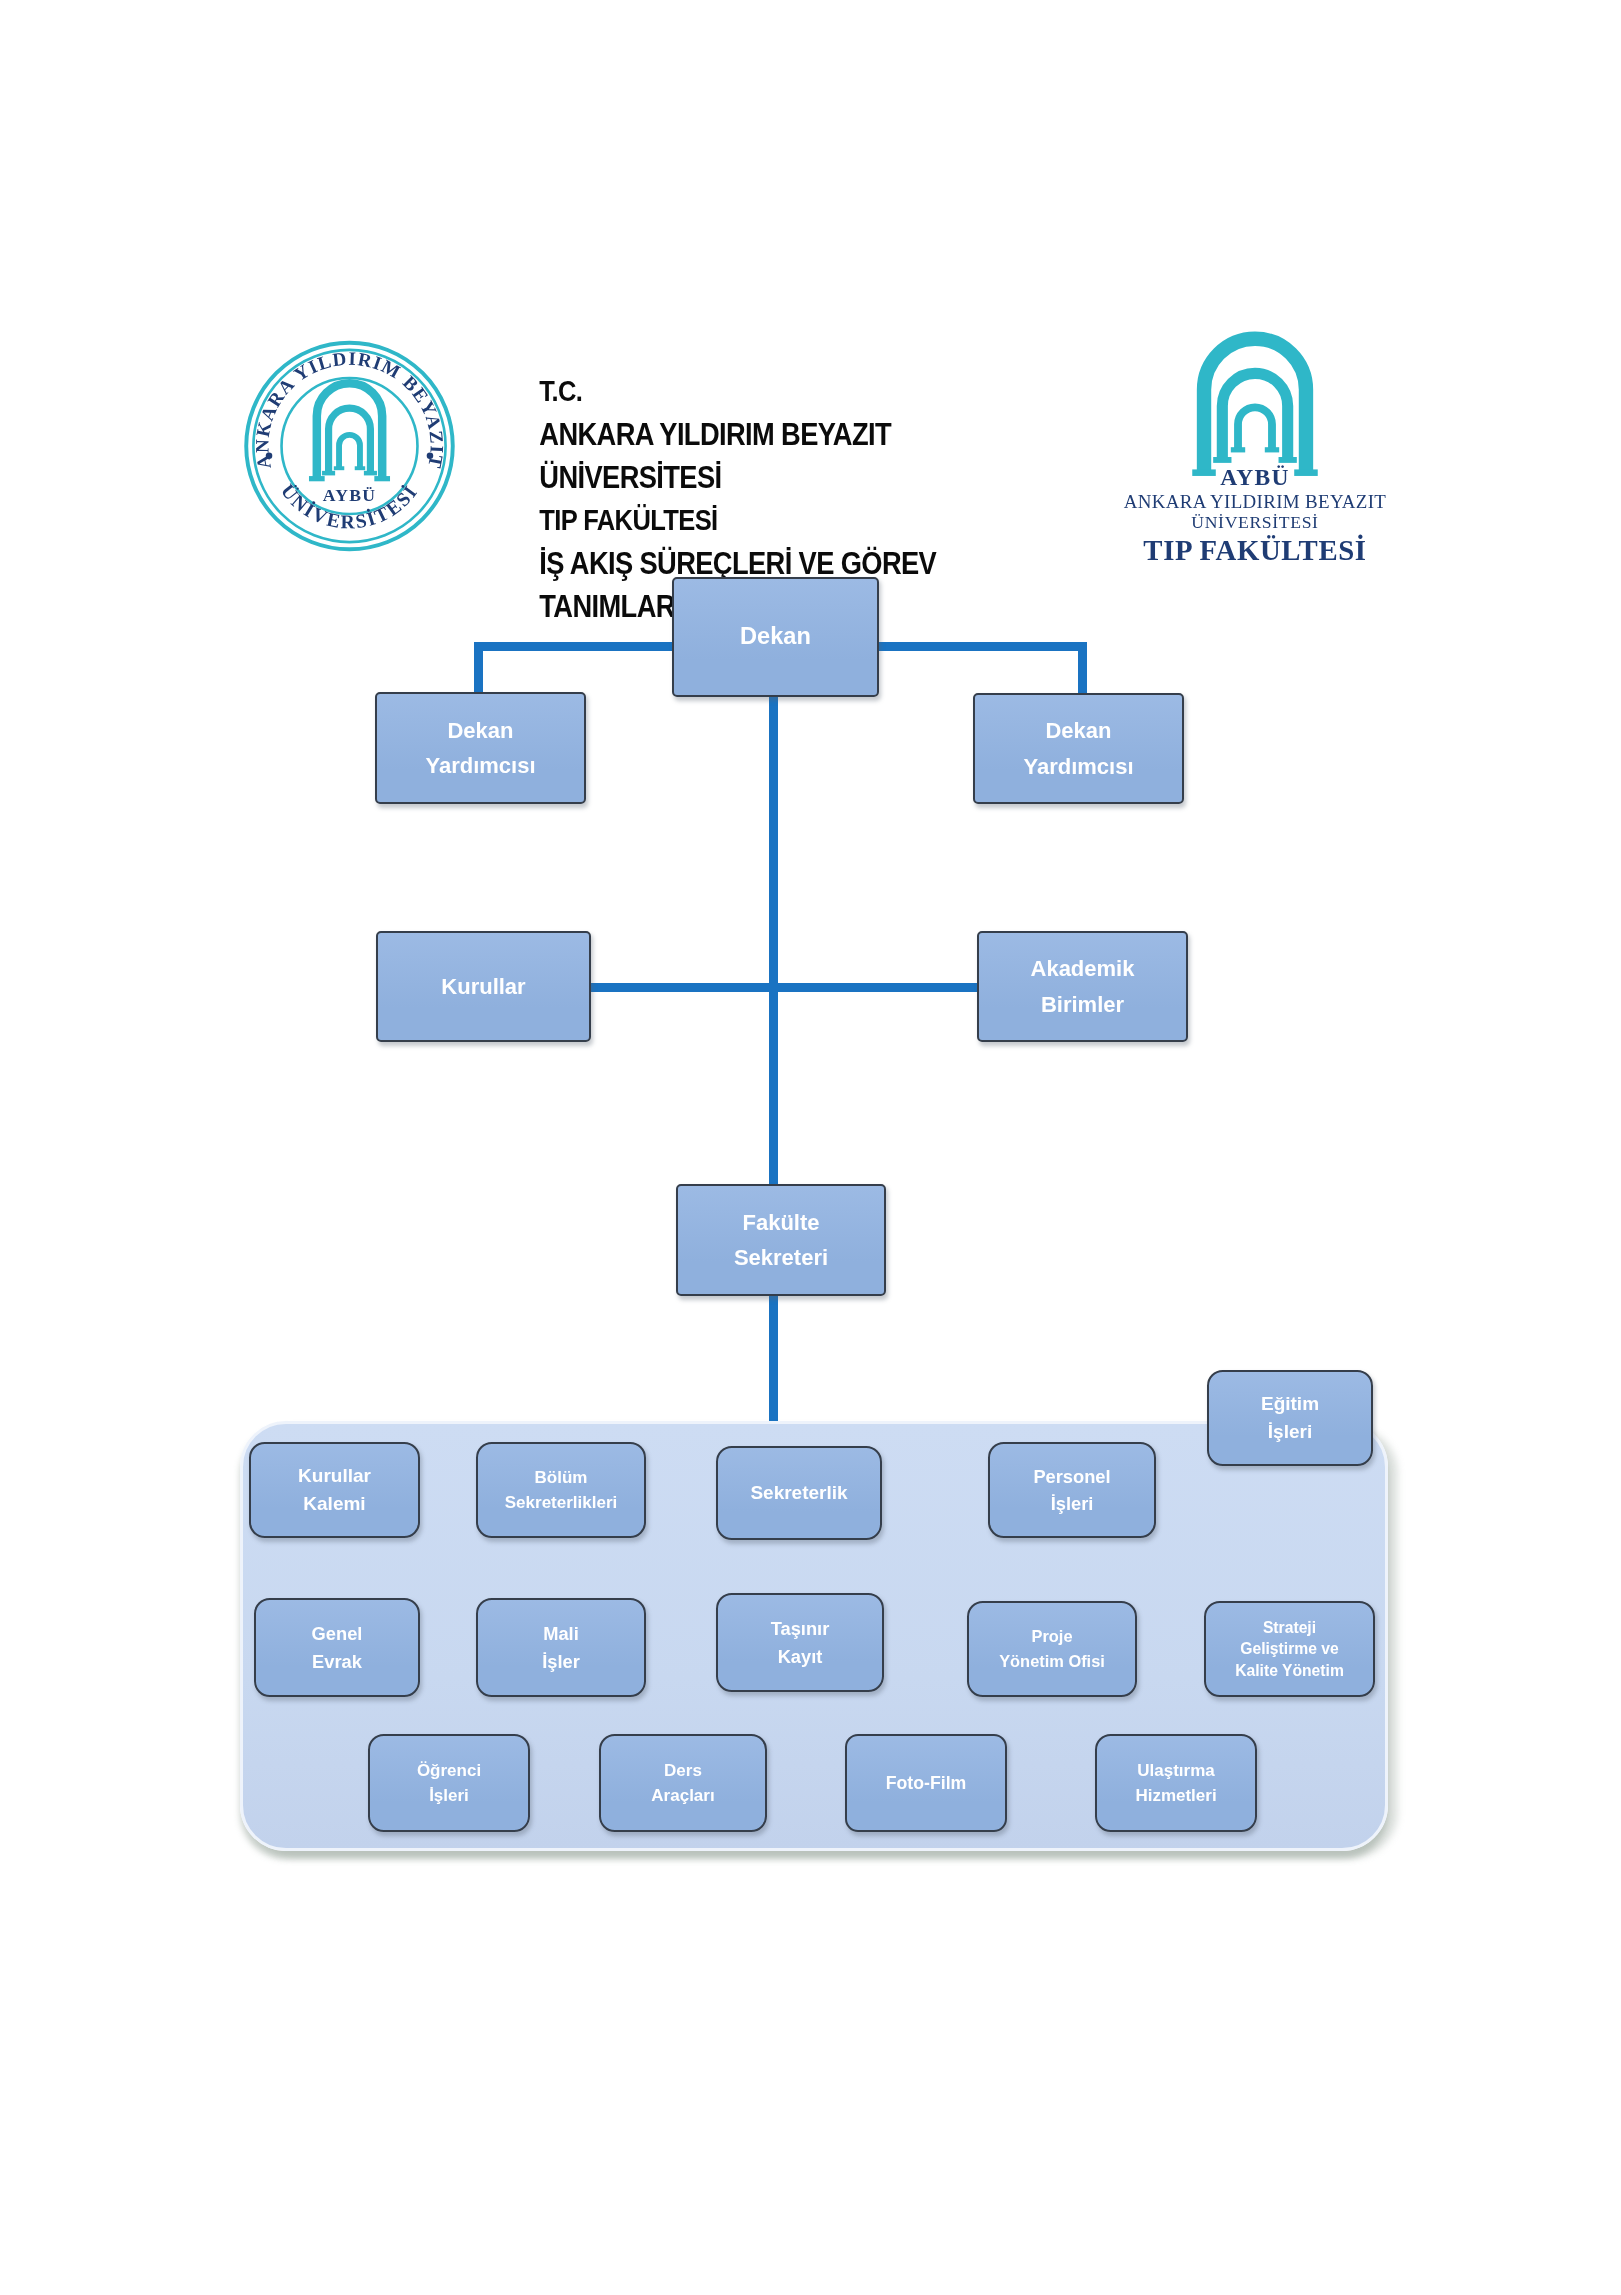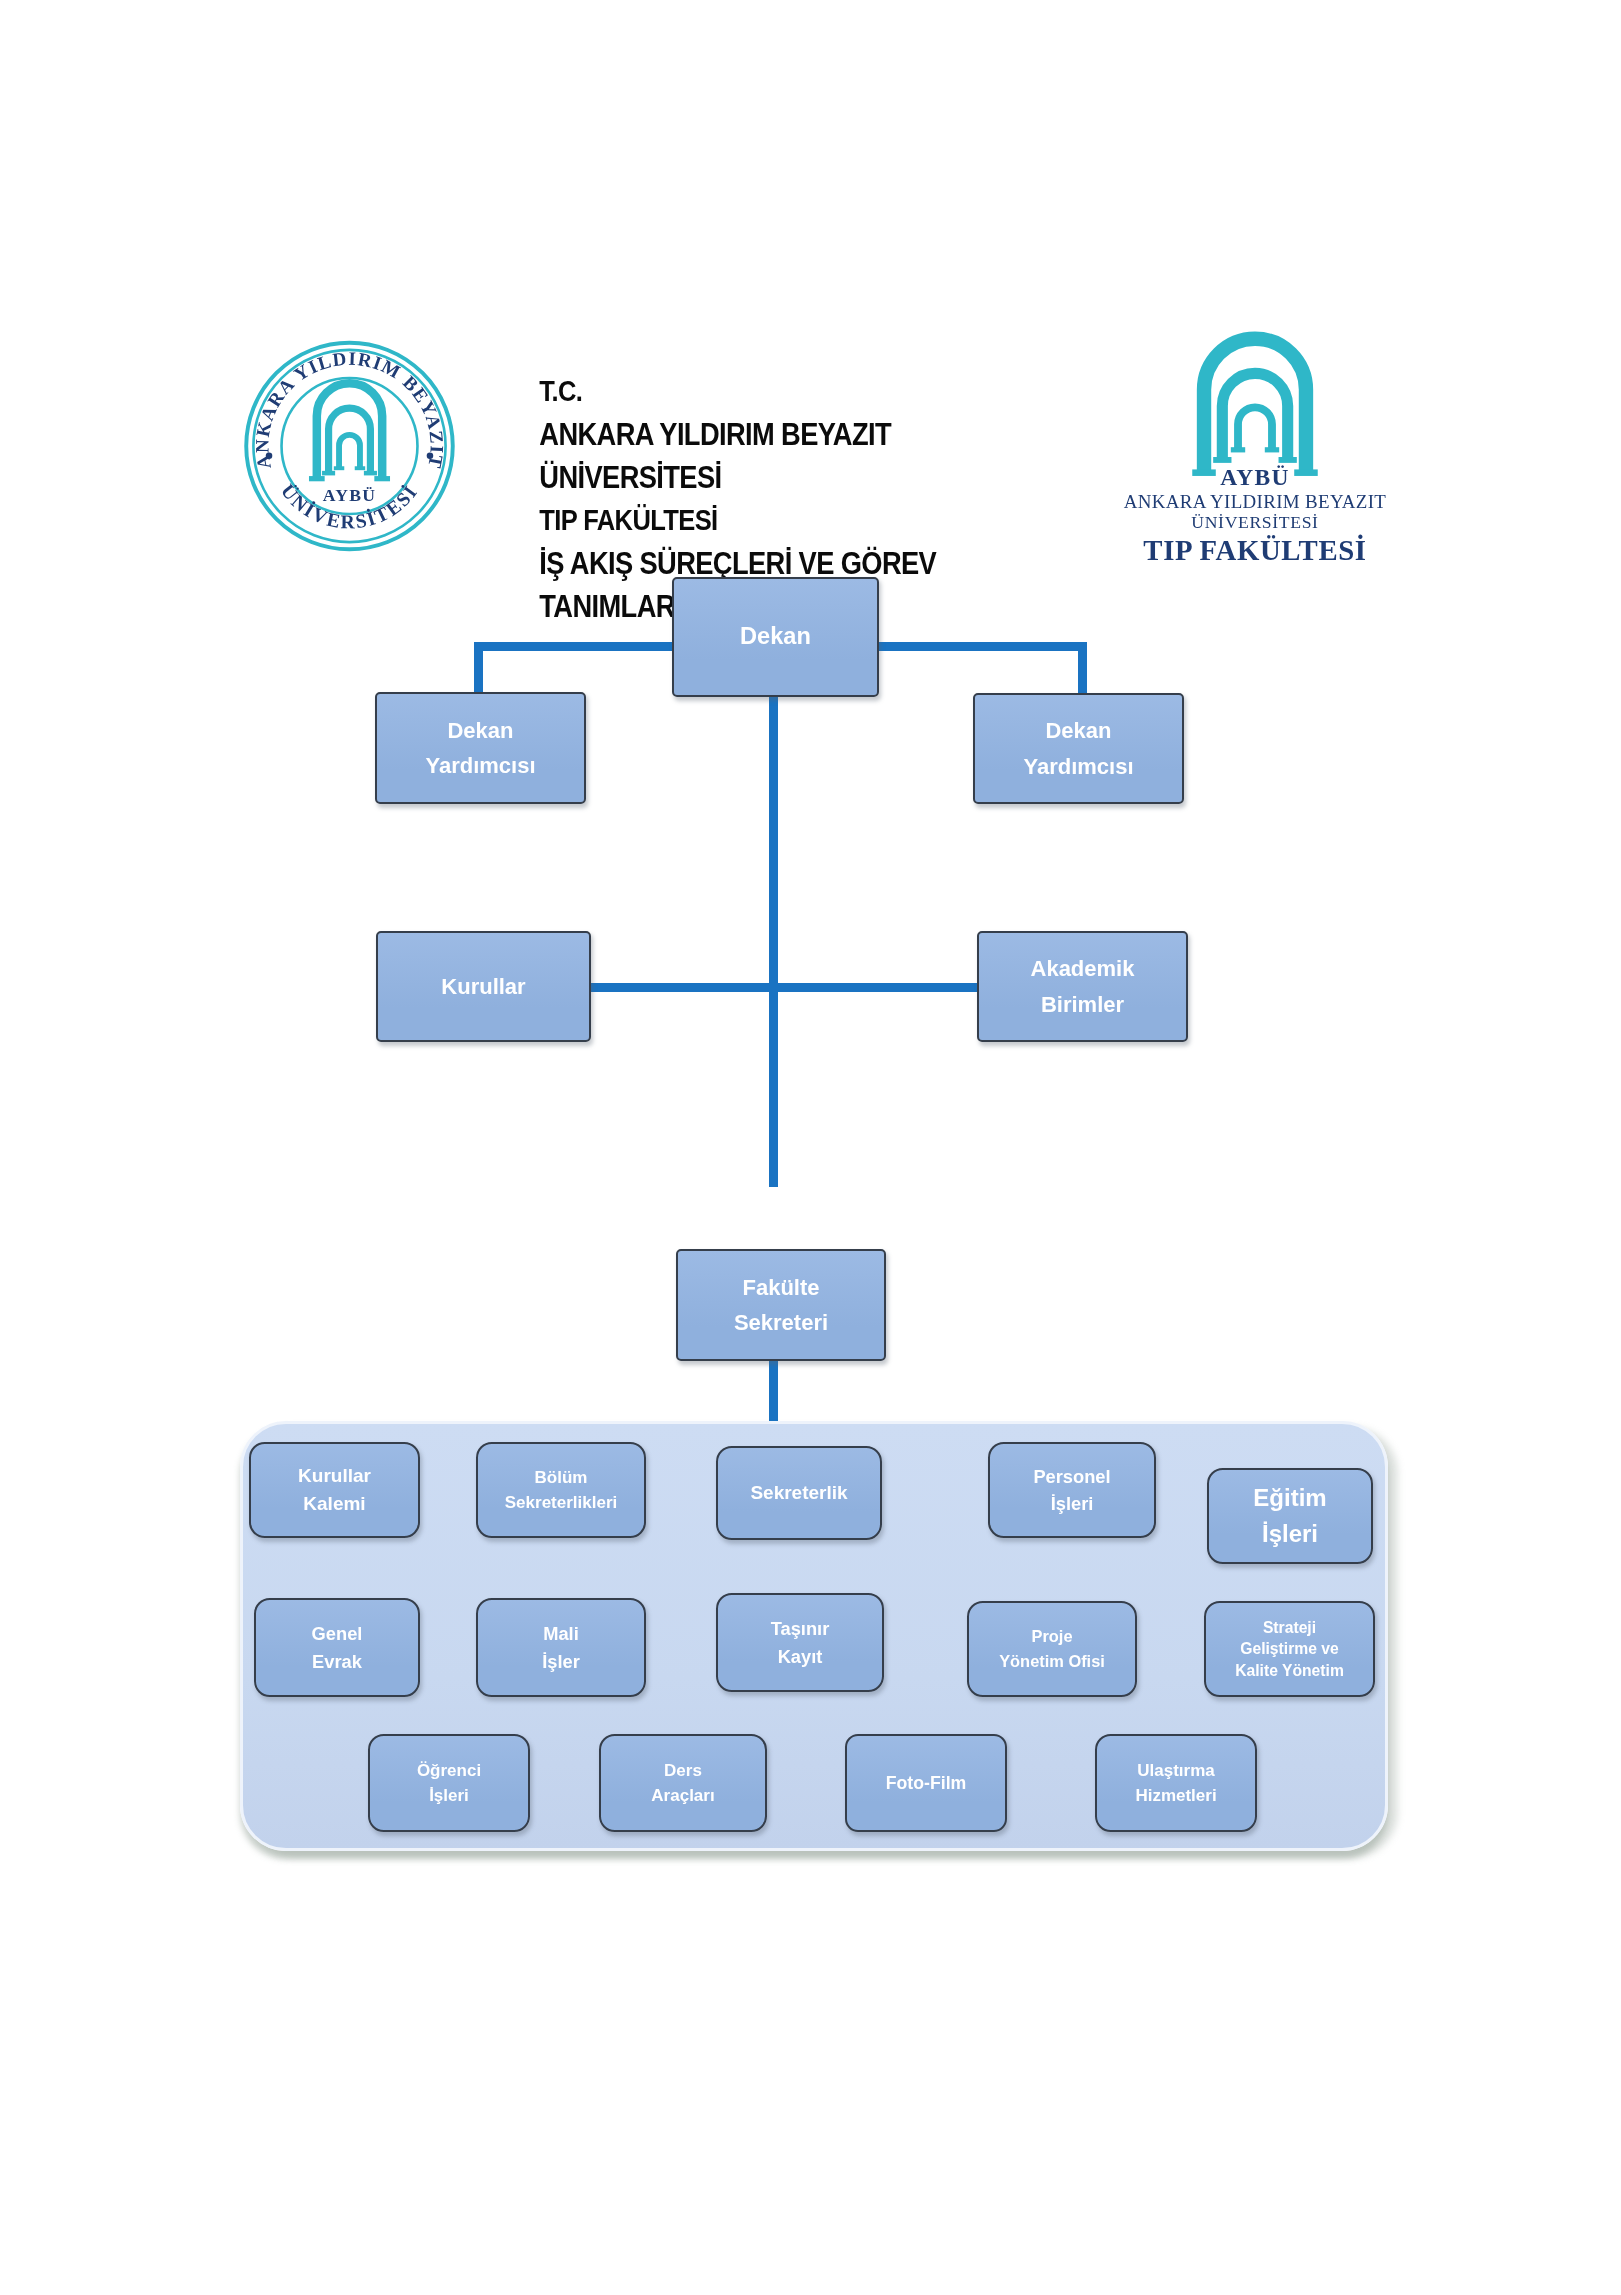--- a/index.html
+++ b/index.html
@@ -109,33 +109,33 @@
   <div class="line" style="left:769px;top:1289px;width:9.2px;height:134px;"></div>
 
   <div class="node" style="left:672px;top:577px;width:203px;height:116px;font-size:23.6px;">Dekan</div>
   <div class="node" style="left:375px;top:692px;width:207px;height:108px;font-size:22px;">Dekan
 Yardımcısı</div>
   <div class="node" style="left:973px;top:693px;width:207px;height:107px;font-size:22px;">Dekan
 Yardımcısı</div>
   <div class="node" style="left:376px;top:931px;width:211px;height:107px;font-size:22px;">Kurullar</div>
   <div class="node" style="left:977px;top:931px;width:207px;height:107px;font-size:22px;">Akademik
 Birimler</div>
-  <div class="node" style="left:676px;top:1249px;width:206px;height:108px;font-size:22px;">Fakülte
+  <div class="node" style="left:676px;top:1184px;width:206px;height:108px;font-size:22px;">Fakülte
 Sekreteri</div>
 
   <div class="units-container"></div>
 
   <div class="node unit" style="left:249px;top:1442px;width:167px;height:92px;font-size:19px;">Kurullar
 Kalemi</div>
   <div class="node unit" style="left:476px;top:1442px;width:166px;height:92px;font-size:17px;">Bölüm
 Sekreterlikleri</div>
   <div class="node unit" style="left:716px;top:1446px;width:162px;height:90px;font-size:19px;">Sekreterlik</div>
   <div class="node unit" style="left:968px;top:1442px;width:164px;height:92px;font-size:18.3px;margin-left:20px;">Personel
 İşleri</div>
-  <div class="node unit" style="left:1207px;top:1468px;width:162px;height:92px;font-size:24px;">Eğitim
+  <div class="node unit" style="left:1207px;top:1370px;width:162px;height:92px;font-size:19px;">Eğitim
 İşleri</div>
 
   <div class="node unit" style="left:476px;top:1598px;width:166px;height:95px;font-size:18.3px;">Mali
 İşler</div>
   <div class="node unit" style="left:254px;top:1598px;width:162px;height:95px;font-size:18.3px;">Genel
 Evrak</div>
   <div class="node unit" style="left:716px;top:1593px;width:164px;height:95px;font-size:18.3px;">Taşınır
 Kayıt</div>
   <div class="node unit" style="left:967px;top:1601px;width:166px;height:92px;font-size:16.4px;">Proje
 Yönetim Ofisi</div>

